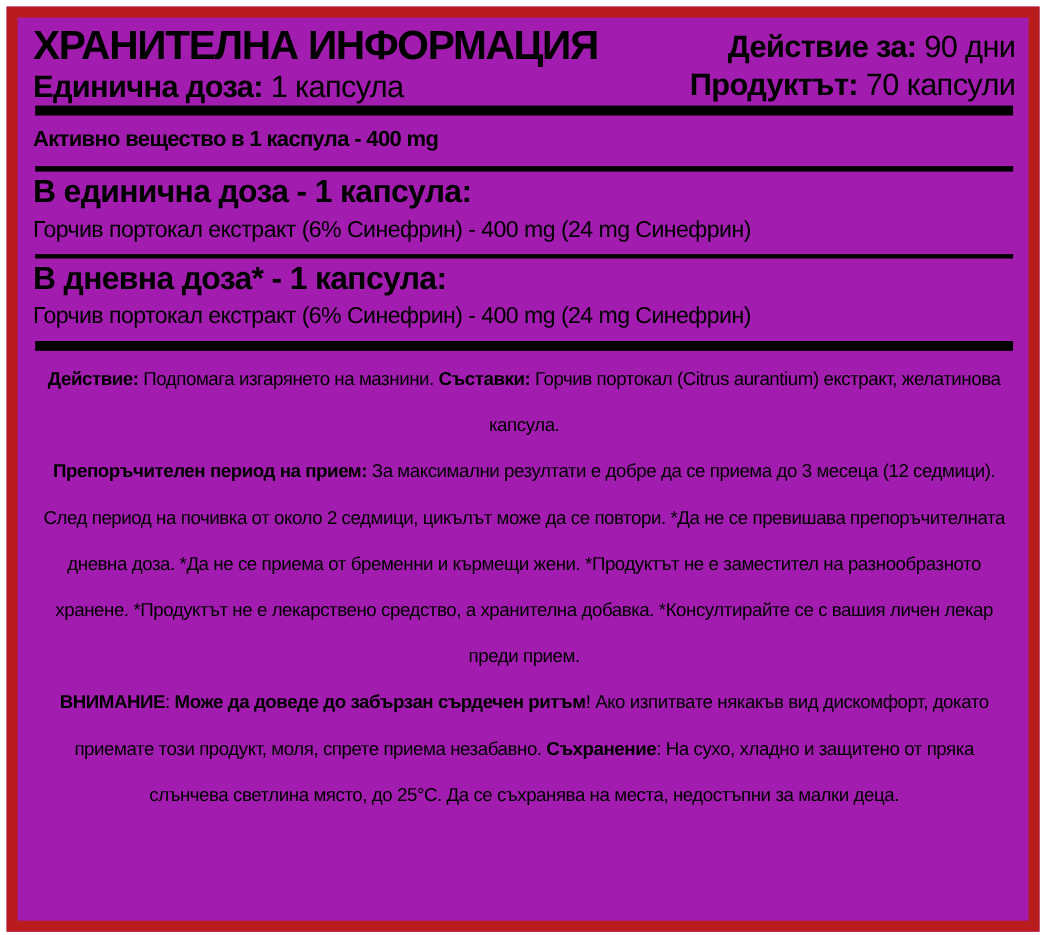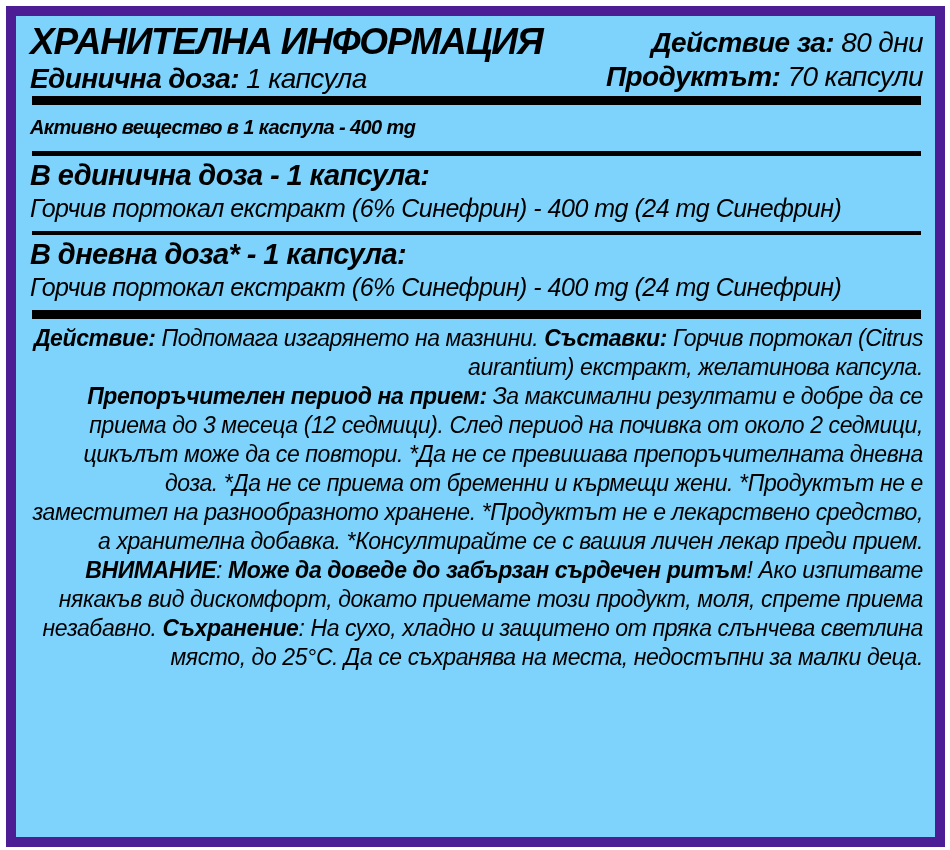--- a/index.html
+++ b/index.html
@@ -3,21 +3,21 @@
 <meta charset="utf-8">
 <style>
   html,body{margin:0;padding:0;}
   body{
     width:950px;height:850px;background:#ffffff;
     font-family:"Liberation Sans", sans-serif;color:#000;
     position:relative;overflow:hidden;
   }
   .frame{
     position:absolute;left:6px;top:6px;right:5px;bottom:3px;
-    border:10px solid #4c1d95;background:#7dd3fc;box-sizing:border-box;font-style:italic;
+    border:10px solid #b91c1c;background:#a21caf;box-sizing:border-box;
   }
   .content{padding:2px 12px 0 14px;}
   .b{font-weight:700;}
 
   
   .header{display:flex;justify-content:space-between;align-items:flex-start;padding-top:3px;}
   .title{
     font-size:37px;font-weight:700;letter-spacing:-1.2px;line-height:41px;margin:0;
     white-space:nowrap;
   }
@@ -26,41 +26,41 @@
 
   
   .bar{background:#000;margin:0 2px;}
   .bar-thick{height:9px;}
   .bar-med{height:5px;}
   .bar-thin{height:4px;}
 
   .active{font-size:20px;font-weight:700;line-height:33px;letter-spacing:-0.6px;margin:6px 0 7px 0;white-space:nowrap;}
 
   .sec-heading{font-size:29px;font-weight:700;line-height:34px;letter-spacing:-0.6px;margin-top:2px;white-space:nowrap;}
-  .sec-content{font-size:25px;line-height:31px;letter-spacing:-0.5px;margin:1px 0 7px 0;white-space:nowrap;}
+  .sec-content{font-size:21px;line-height:31px;letter-spacing:-0.5px;margin:1px 0 7px 0;white-space:nowrap;}
 
   #body-text{padding-top:5px;}
-  #body-text p{margin:0;font-size:23px;line-height:29px;letter-spacing:-0.4px;text-align:right;}
+  #body-text p{margin:0;font-size:17px;line-height:42px;letter-spacing:-0.4px;text-align:center;}
 </style>
 </head>
 <body>
 
 <div class="frame">
   <div class="content">
 
     <header class="header">
       <div class="header-left">
         <h1 class="title">ХРАНИТЕЛНА ИНФОРМАЦИЯ</h1>
         <div class="kv">
           <span class="b">Единична доза:</span><span> 1 капсула</span>
         </div>
       </div>
       <div class="header-right">
         <div class="kv">
-          <span class="b">Действие за:</span><span> 80 дни</span>
+          <span class="b">Действие за:</span><span> 90 дни</span>
         </div>
         <div class="kv">
           <span class="b">Продуктът:</span><span> 70 капсули</span>
         </div>
       </div>
     </header>
 
     <div class="bar bar-thick"></div>
 
     <div class="active">Активно вещество в 1 каспула - 400 mg</div>

